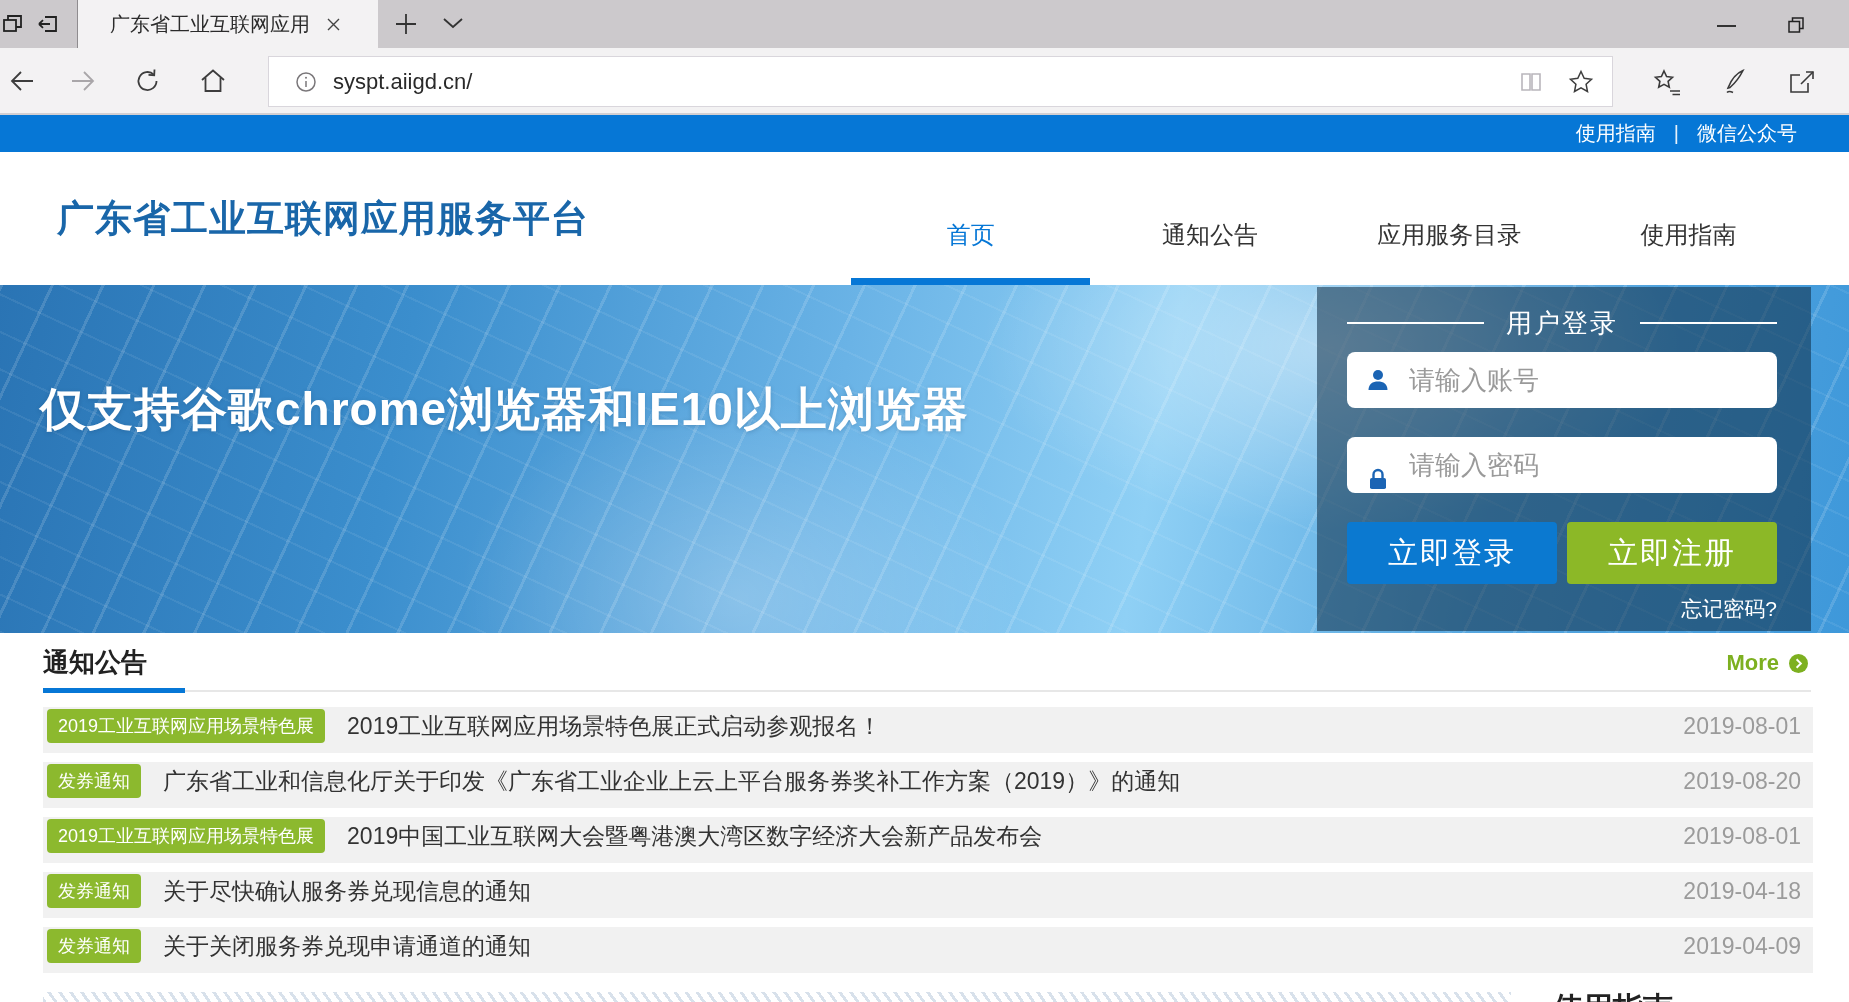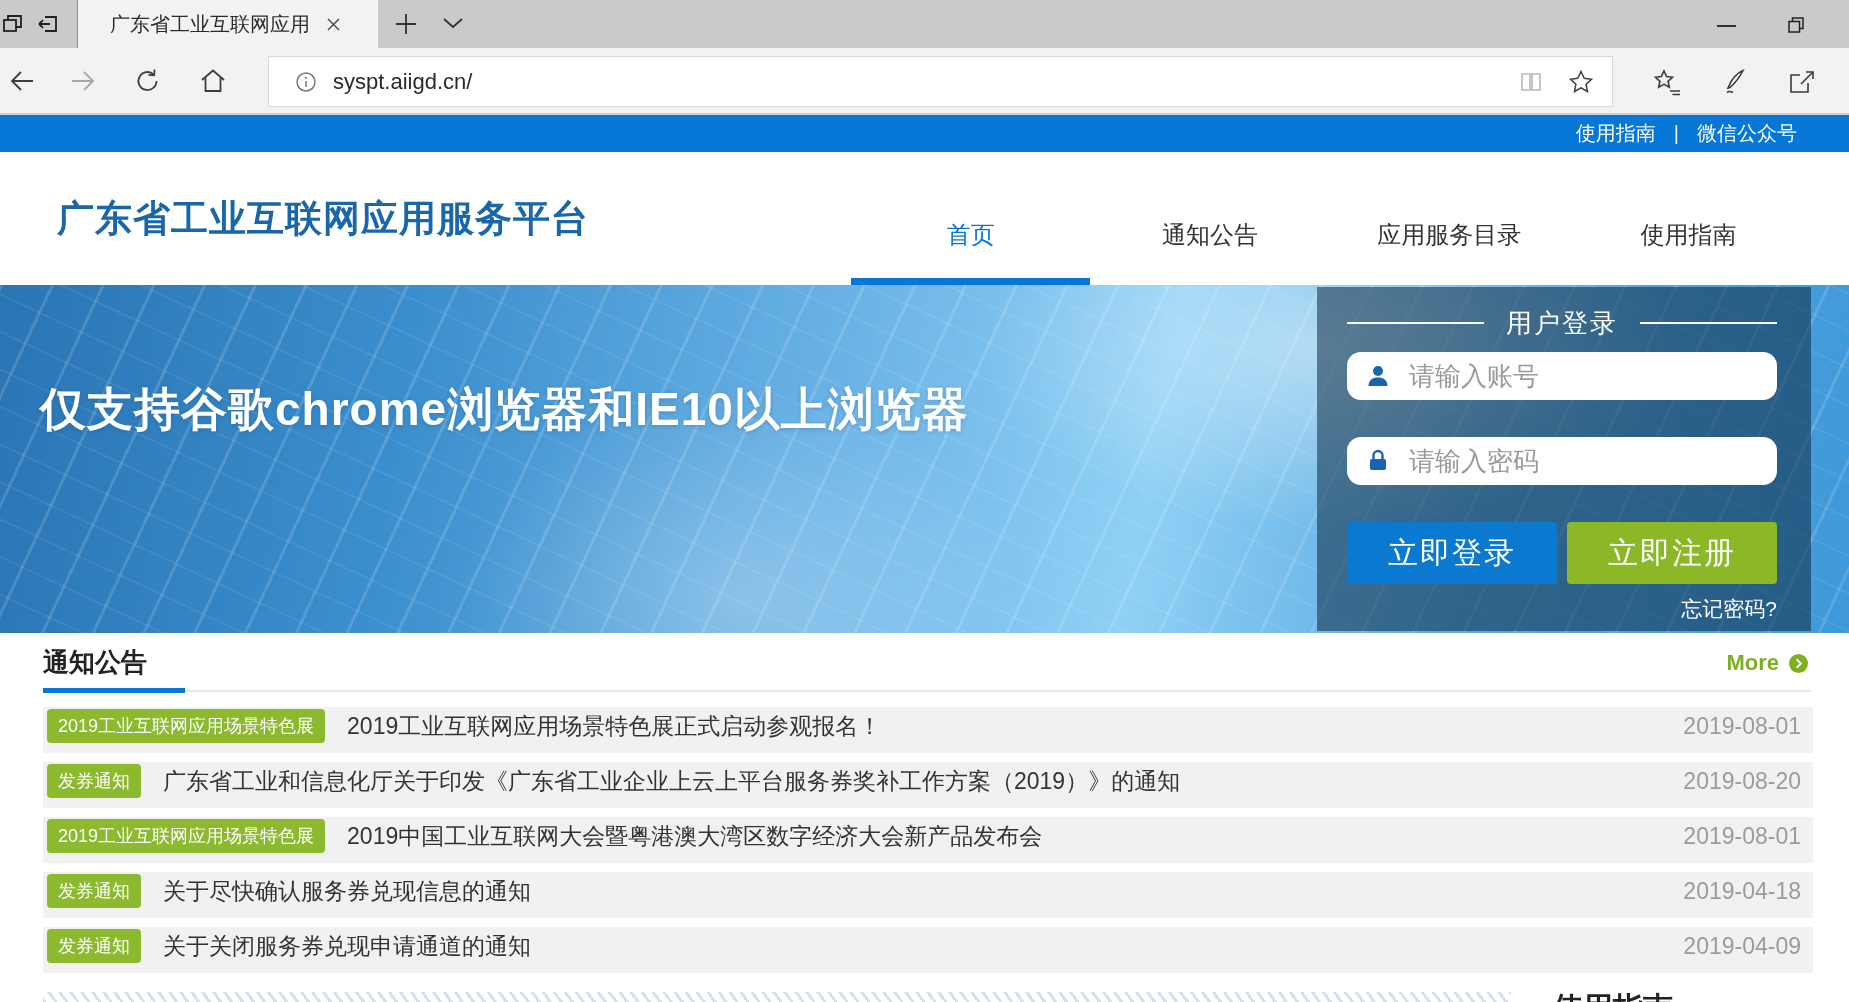--- a/index.html
+++ b/index.html
@@ -88,24 +88,24 @@
     letter-spacing:1px; text-shadow:0 1px 4px rgba(20,60,100,0.25); white-space:nowrap;
   }
   .login-panel {
     position:absolute; left:1317px; top:2px; width:494px; height:344px;
     background:rgba(14,44,68,0.55);
   }
   .login-title-row { position:absolute; left:30px; right:34px; top:21px; height:30px; display:flex; align-items:center; }
   .login-title-row .line { flex:1; height:2px; background:#ffffff; }
   .login-title { margin:0 22px; font-size:26px; color:#ffffff; letter-spacing:2px; white-space:nowrap; }
   .login-input {
-    position:absolute; left:30px; right:34px; height:48px; background:#ffffff; border-radius:14px;
+    position:absolute; left:30px; right:34px; height:56px; background:#ffffff; border-radius:8px;
     display:flex; align-items:center; padding-left:18px; border:none;
   }
-  .inp-account { top:65px; } .inp-password { top:150px; }
+  .inp-account { top:65px; } .inp-password { top:150px;align-items:flex-end; }
   .login-input .field-ic { width:26px; height:26px; color:#1b64b4; flex:none; }
   .login-input input {
     border:none; outline:none; flex:1; margin-left:18px; font-size:26px; color:#333;
     font-family:"Liberation Sans","DejaVu Sans",sans-serif; background:transparent; height:100%;
   }
   .login-input input::placeholder { color:#9a9a9a; opacity:1; }
   .btn-login, .btn-register {
     position:absolute; top:235px; width:210px; height:62px; border:none; border-radius:4px;
     font-size:30px; color:#ffffff; cursor:pointer; font-family:inherit; letter-spacing:2px;
   }

